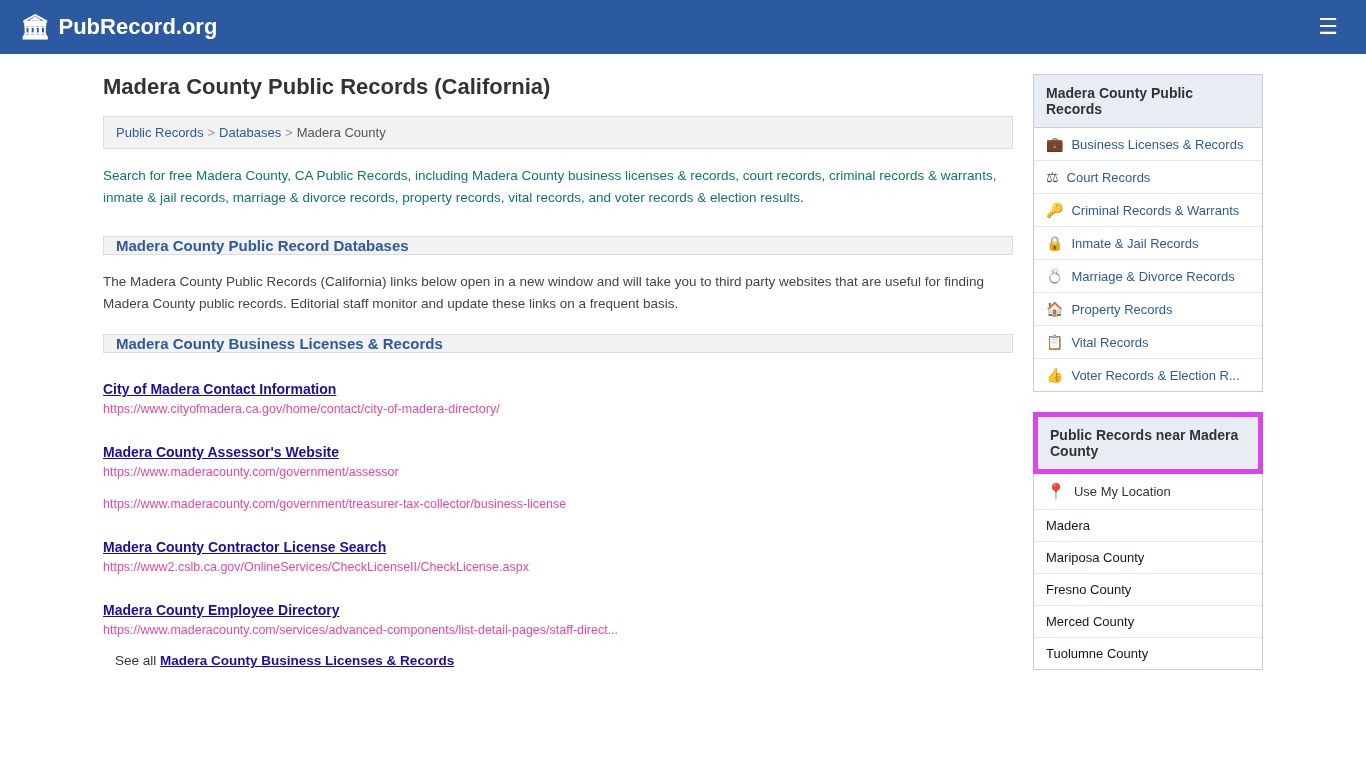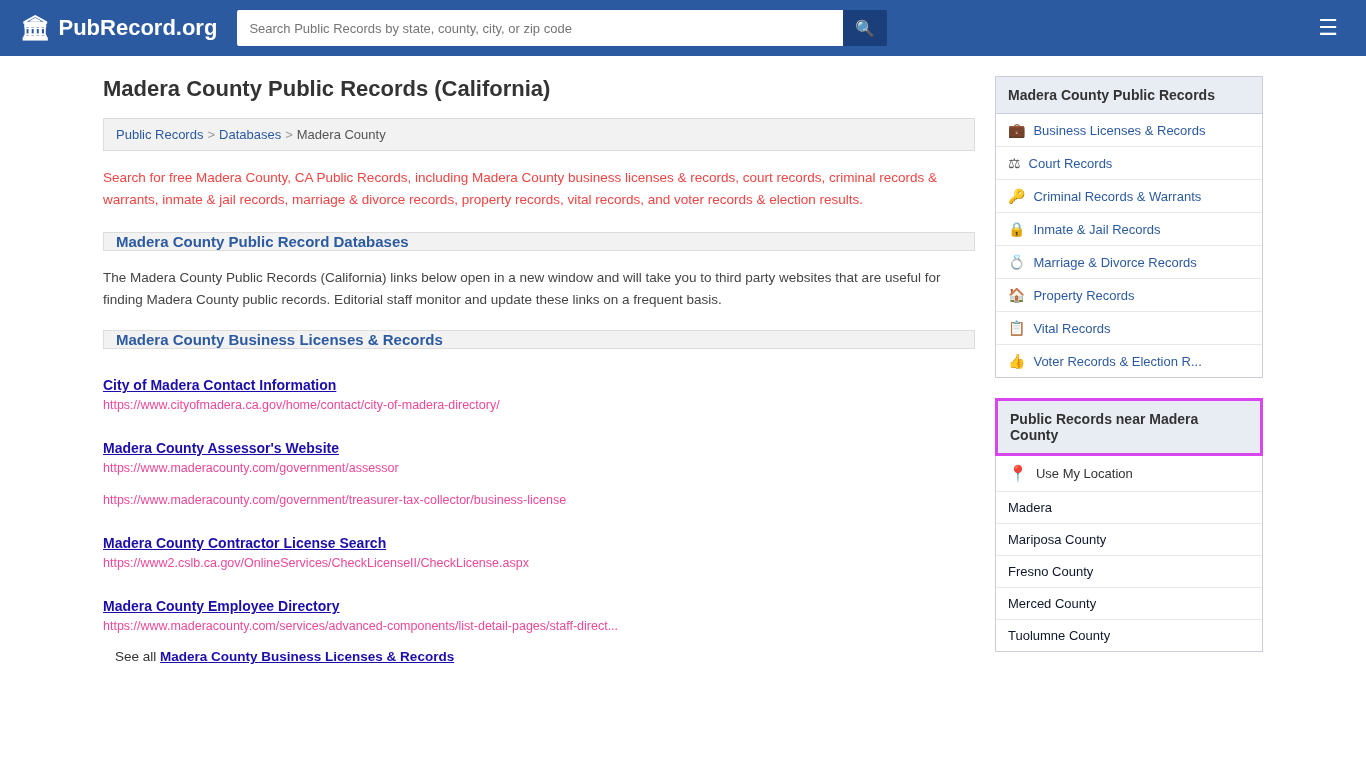--- a/index.html
+++ b/index.html
@@ -95,22 +95,22 @@
     .breadcrumb a {
       color: #2c5aa0;
       text-decoration: none;
     }
     .breadcrumb-sep { color: #999; }
 
     
     .description {
       font-size: 13.5px;
       line-height: 1.6;
-      color: #ef4444;
-      margin-bottom: 22px;
+      color: #0f766e;
+      margin-bottom: 28px;
     }
 
     
     .section-header {
       background: #f2f2f2;
       border: 1px solid #ddd;
       padding: 0 12px;
       font-size: 15px;
       font-weight: bold;
       color: #2c5aa0;
@@ -150,21 +150,21 @@
       margin-left: 12px;
     }
     .see-all a {
       color: #1a0dab;
       font-weight: bold;
       text-decoration: underline;
     }
 
     
     .sidebar {
-      width: 268px;
+      width: 230px;
       flex-shrink: 0;
     }
 
     .sidebar-section-title {
       background: #e8ecf3;
       border: 1px solid #ccd;
       padding: 10px 12px;
       font-size: 14px;
       font-weight: bold;
       color: #333;
@@ -193,21 +193,21 @@
       font-size: 13px;
     }
     .sidebar-icon {
       font-size: 14px;
       color: #555;
       flex-shrink: 0;
     }
 
     .nearby-section-title {
       background: #e8ecf3;
-      border: 3px solid #d946ef;
+      border: 5px solid #d946ef;
       padding: 10px 12px;
       font-size: 14px;
       font-weight: bold;
       color: #333;
       margin-bottom: 0;
     }
 
     .nearby-list {
       border: 1px solid #ccd;
       border-top: none;
@@ -236,24 +236,20 @@
       font-size: 16px;
     }
   </style>
 </head>
 <body>
 
 <header class="header">
   <div class="logo-area">
     <span class="logo-icon">🏛</span>
     <span>PubRecord.org</span>
-  </div>
-  <div class="search-area">
-    <input class="search-input" type="text" placeholder="Search Public Records by state, county, city, or zip code" style="">
-    <button class="search-btn">🔍</button>
   </div>
   <button class="menu-btn">☰</button>
 </header>
 
 <div class="container">
 
   <div class="main-content">
 
     <h1 class="page-title">Madera County Public Records (California)</h1>
 

